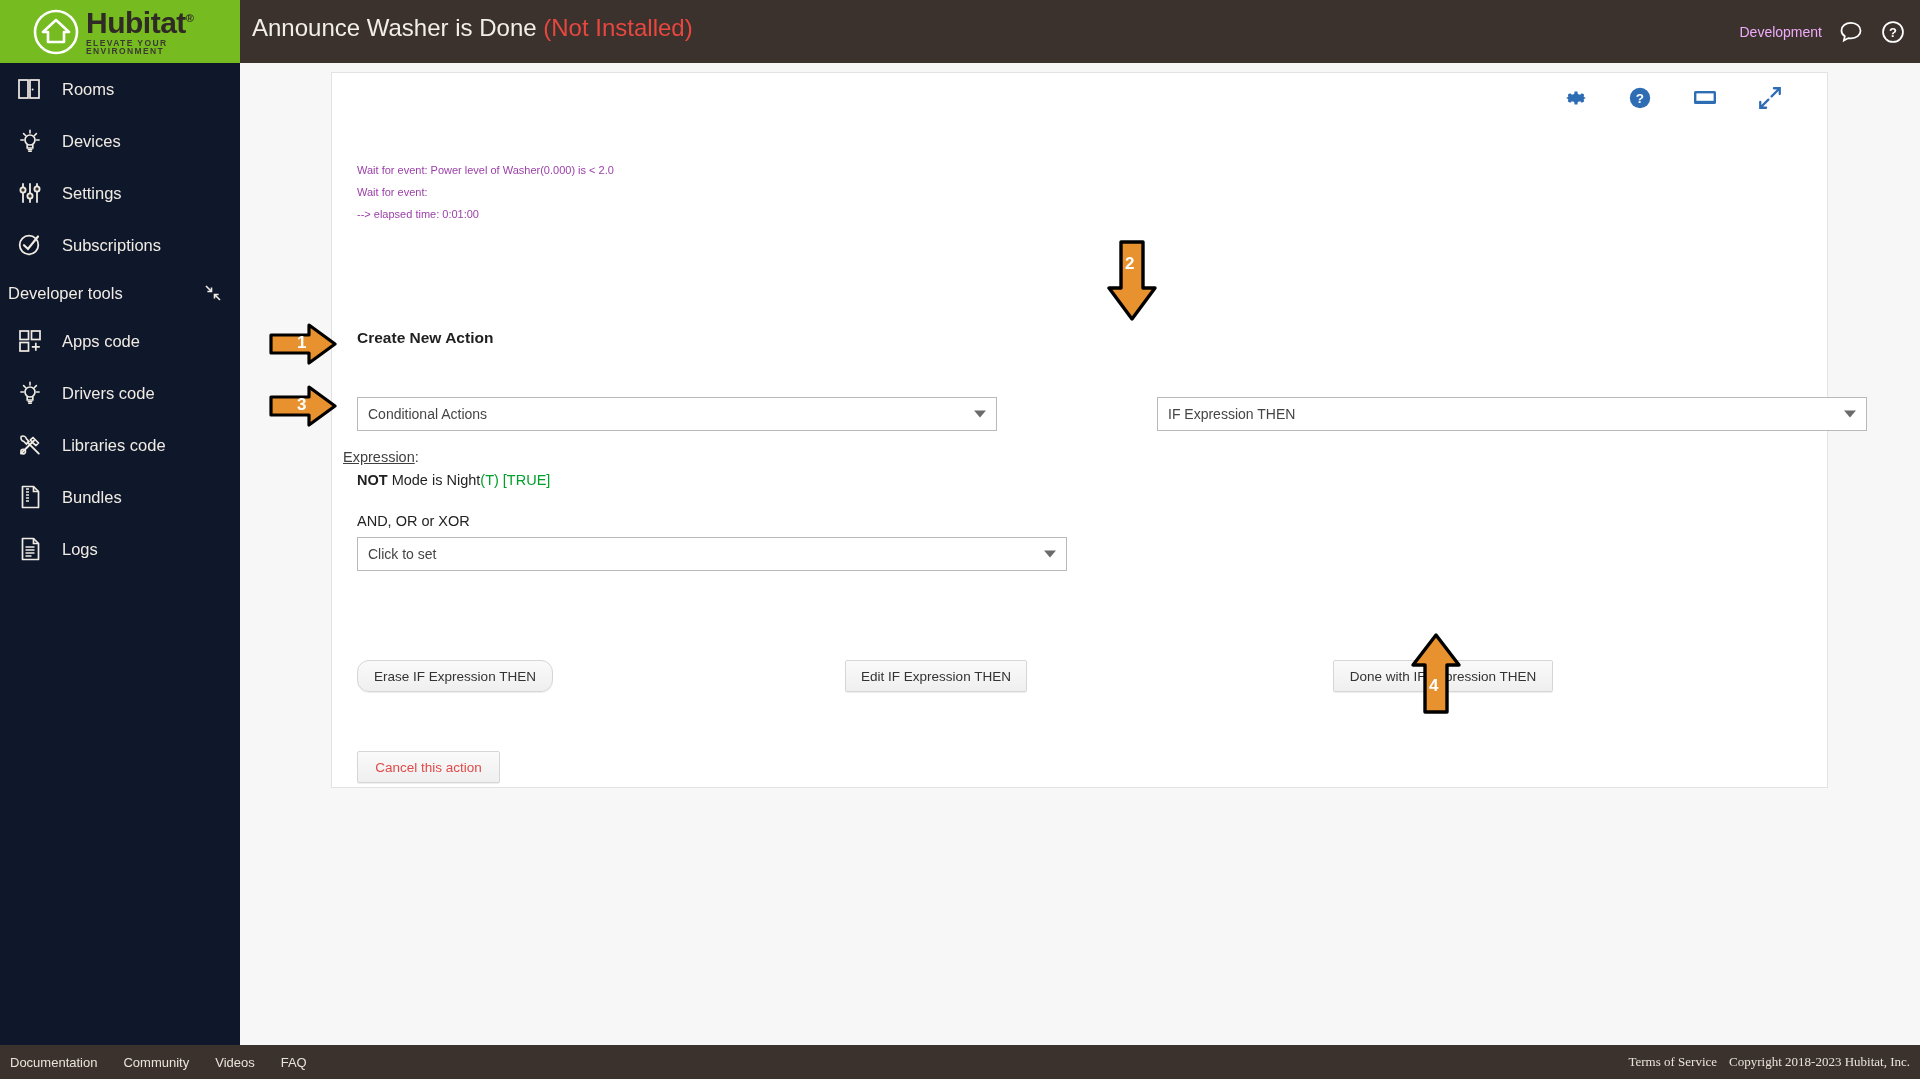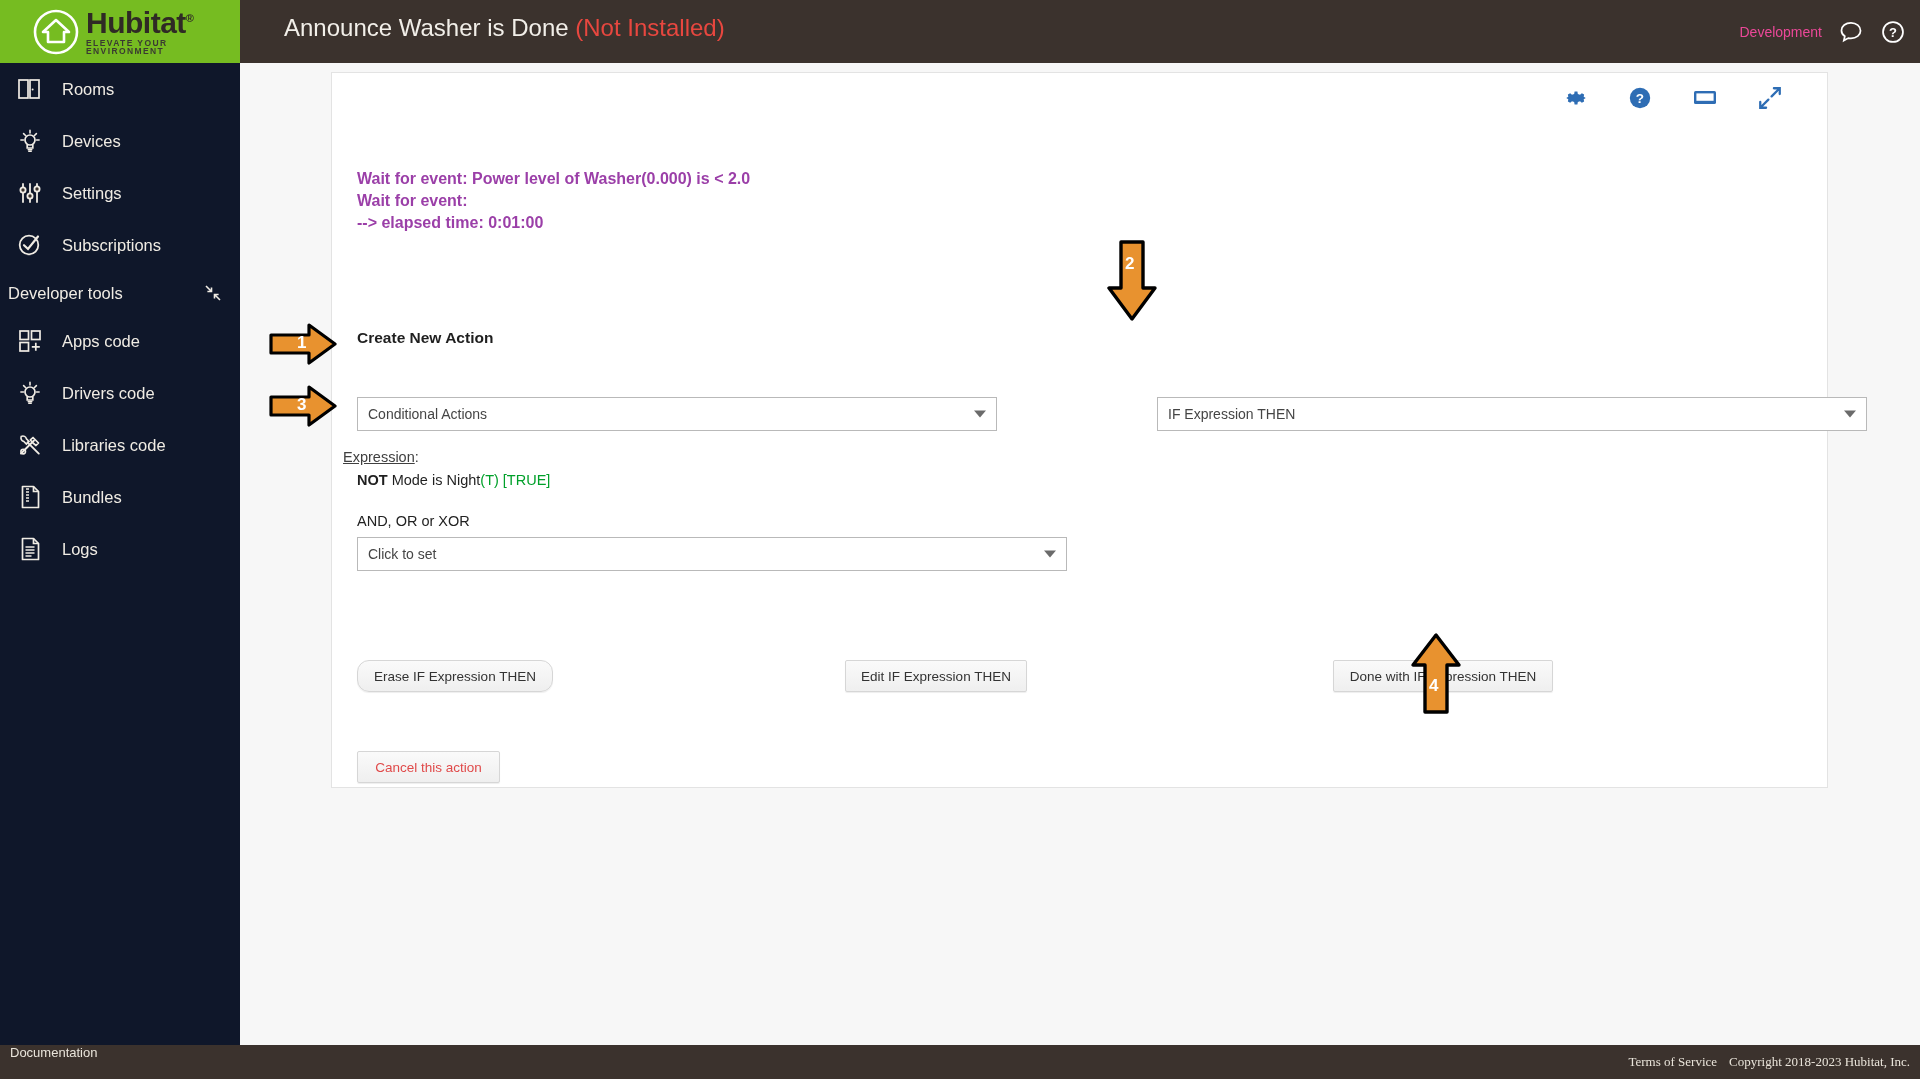--- a/index.html
+++ b/index.html
@@ -28,28 +28,28 @@
     font-size: 30px; font-weight: bold; color: #2f2a25;
     letter-spacing: -0.5px; font-family: "Liberation Sans", sans-serif;
   }
   .logo-reg { font-size: 11px; vertical-align: super; }
   .logo-tag {
     font-size: 8.5px; color: #3a3a32; letter-spacing: 1.4px;
     margin-top: 1px; font-weight: bold;
   }
   .app-title {
     position: absolute; left: 252px; top: 14px;
-    font-size: 24px; color: #f2efe9; white-space: nowrap; margin-left: 32px;
+    font-size: 24px; color: #f2efe9; white-space: nowrap;
   }
   .app-title .not-installed { color: #e8473f; }
   .topbar-right {
     position: absolute; right: 14px; top: 0; height: 63px;
     display: flex; align-items: center; gap: 16px;
   }
-  .env-label { font-size: 14px; color: #ec4899; padding-left: 36px; }
+  .env-label { font-size: 14px; color: #f0abfc; padding-left: 36px; }
   .tb-icon { width: 26px; height: 26px; cursor: pointer; }
 
   
   .sidebar {
     position: absolute; top: 63px; left: 0; width: 240px; bottom: 0;
     background: #0f172a;
   }
   .nav-item {
     display: flex; align-items: center; height: 52px;
     padding-left: 16px; cursor: pointer; color: #f0ece4;
@@ -72,22 +72,22 @@
     position: absolute; left: 91px; top: 9px; width: 1497px; height: 716px;
     background: #ffffff; border: 1px solid #e3e3e3;
   }
   .card-tools {
     position: absolute; right: 44px; top: 12px;
     display: flex; align-items: center; gap: 38px;
   }
   .card-tools svg { cursor: pointer; }
 
   .log-block {
-    position: absolute; left: 25px; top: 95px;
-    font-size: 16px; color: #9b3fa8; line-height: 22px; font-weight: bold;
+    position: absolute; left: 25px; top: 86px;
+    font-size: 11px; color: #9b3fa8; line-height: 22px;
   }
   .create-label {
     position: absolute; left: 25px; top: 256px;
     font-size: 15.5px; font-weight: bold; color: #1f1f1f;
   }
 
   .select-box {
     position: absolute; height: 34px; background: #fff;
     border: 1px solid #b9b9b9;
     display: flex; align-items: center;
@@ -141,21 +141,21 @@
     font-size: 17px; font-family: "Liberation Sans", sans-serif;
   }
 
   
   .footer {
     position: absolute; left: 0; bottom: 0; width: 1920px; height: 34px;
     background: #3b322d; color: #e9e4da; font-size: 13px;
   }
   .footer-left {
     position: absolute; left: 10px; top: 0; height: 34px;
-    display: flex; align-items: center; gap: 26px; flex-direction: column;
+    display: flex; align-items: center; gap: 26px;
   }
   .footer-right {
     position: absolute; right: 10px; top: 0; height: 34px;
     display: flex; align-items: center; gap: 12px; font-family: Liberation Serif, serif;
   }
   .footer a { color: #e9e4da; text-decoration: none; cursor: pointer; }
 </style>
 </head>
 <body>
 

